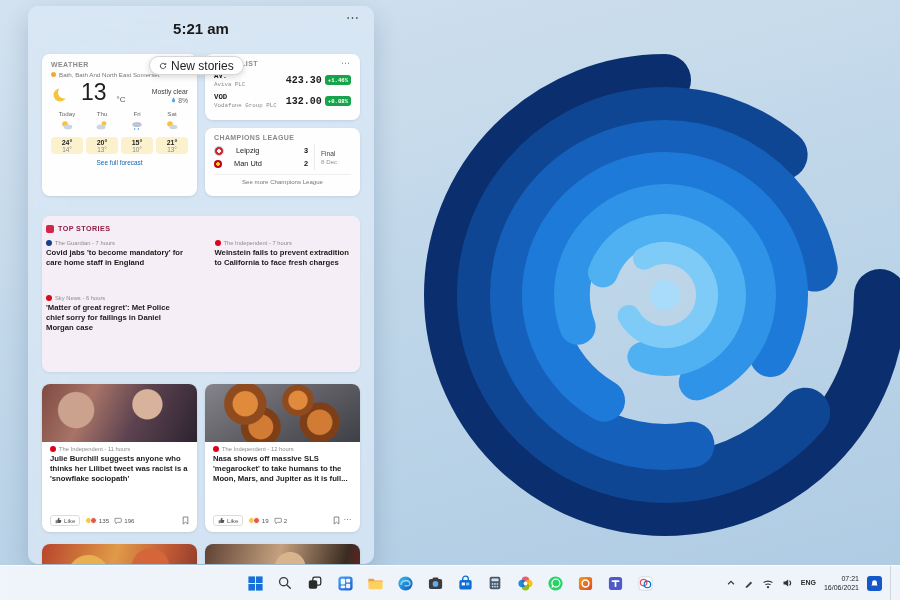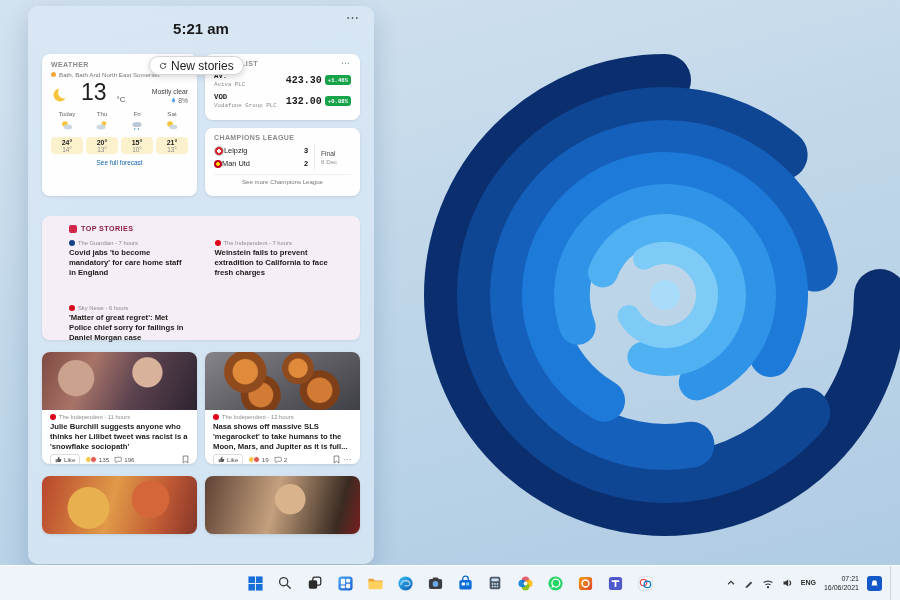--- a/index.html
+++ b/index.html
@@ -52,49 +52,49 @@
   .wl-sym{font-size:7.4px;font-weight:bold;color:#1c1c1c;}
   .wl-name{font-size:5.8px;color:#8b8b8b;margin-top:1px;}
   .wl-right{margin-left:auto;display:flex;align-items:center;gap:3px;}
   .wl-price{font-size:10px;font-weight:bold;color:#1c1c1c;}
   .wl-badge{background:#16a34a;color:#fff;font-size:5.6px;font-weight:bold;border-radius:3px;padding:1.5px 3px;}
 
   
   .cl{height:68px;padding:6px 9px;}
   .cl-body{display:flex;margin-top:3px;}
   .cl-teams{flex:1;}
-  .cl-row{display:flex;align-items:center;gap:0;height:13px;}
+  .cl-row{display:flex;align-items:center;gap:12px;height:13px;}
   .cl-logo{width:8px;height:8px;border-radius:50%;flex:0 0 auto;}
   .logo-leipzig{background:radial-gradient(circle at 50% 50%,#fff 0 35%,#d4232e 36%);border:.5px solid #c9c9c9;}
   .logo-manutd{background:radial-gradient(circle at 50% 50%,#ffd400 0 30%,#c2001d 31%);}
   .cl-name{font-size:7.4px;color:#222;}
   .cl-score{margin-left:auto;font-size:7.4px;font-weight:bold;color:#111;}
   .cl-side{width:30px;border-left:1px solid #ececec;margin-left:6px;padding-left:6px;display:flex;flex-direction:column;justify-content:center;}
   .cl-status{font-size:6.6px;color:#444;}
   .cl-date{font-size:6.2px;color:#949494;margin-top:1px;}
   .cl-foot{border-top:1px solid #efefef;margin-top:4px;padding-top:3px;text-align:center;font-size:6.1px;color:#777;}
 
   
-  .topstories{margin-top:20px;background:rgba(247,238,246,.96);border-radius:8px;height:124px;box-sizing:border-box;
-    padding:8px 27px;box-shadow:0 1px 3px rgba(0,0,0,.08);}
+  .topstories{margin-top:20px;background:rgba(247,238,246,.96);border-radius:8px;height:156px;box-sizing:border-box;
+    padding:8px 4px;box-shadow:0 1px 3px rgba(0,0,0,.08);}
   .ts-head{display:flex;align-items:center;gap:4px;}
   .ts-ic{width:8px;height:8px;border-radius:2px;background:#d1264a;flex:0 0 auto;}
   .ts-title{font-size:7.2px;font-weight:bold;color:#8d1e42;letter-spacing:.4px;}
   .ts-grid{display:grid;grid-template-columns:1fr 1fr;column-gap:14px;row-gap:12px;margin-top:7px;gap:27px;}
   .story-meta{display:flex;align-items:center;gap:3px;font-size:5.8px;color:#8b8b8b;}
   .fav{width:6px;height:6px;border-radius:50%;flex:0 0 auto;}
   .fav-guardian{background:#15418c;}
   .fav-ft{background:#c3362b;}
   .fav-sky{background:#d40d17;}
   .fav-indep{background:#e0001b;}
   .story-h{font-size:7.7px;font-weight:bold;color:#1b1b1b;line-height:1.3;margin-top:2px;}
 
   
   .newsrow{display:flex;gap:8px;margin-top:12px;}
-  .news{width:155px;height:112px;background:#fff;border-radius:8px;overflow:hidden;display:flex;flex-direction:column;
+  .news{width:155px;height:148px;background:#fff;border-radius:8px;overflow:hidden;display:flex;flex-direction:column;
     box-shadow:0 1px 3px rgba(0,0,0,.10);}
   .news-img{height:58px;flex:0 0 auto;}
   .img-people{background:
     radial-gradient(circle at 22% 45%,#caa28e 0 14%,transparent 15%),
     radial-gradient(circle at 68% 35%,#d8b29a 0 13%,transparent 14%),
     linear-gradient(115deg,#7e4a42 0%,#a87468 30%,#5d4350 60%,#2d2330 100%);}
   .img-rocket{background:
     radial-gradient(circle at 26% 34%,#e08a3c 0 10%,#8f4a1e 11% 17%,transparent 18%),
     radial-gradient(circle at 60% 28%,#e08a3c 0 9%,#8f4a1e 10% 15%,transparent 16%),
     radial-gradient(circle at 36% 74%,#d27b35 0 11%,#7e3f18 12% 18%,transparent 19%),

